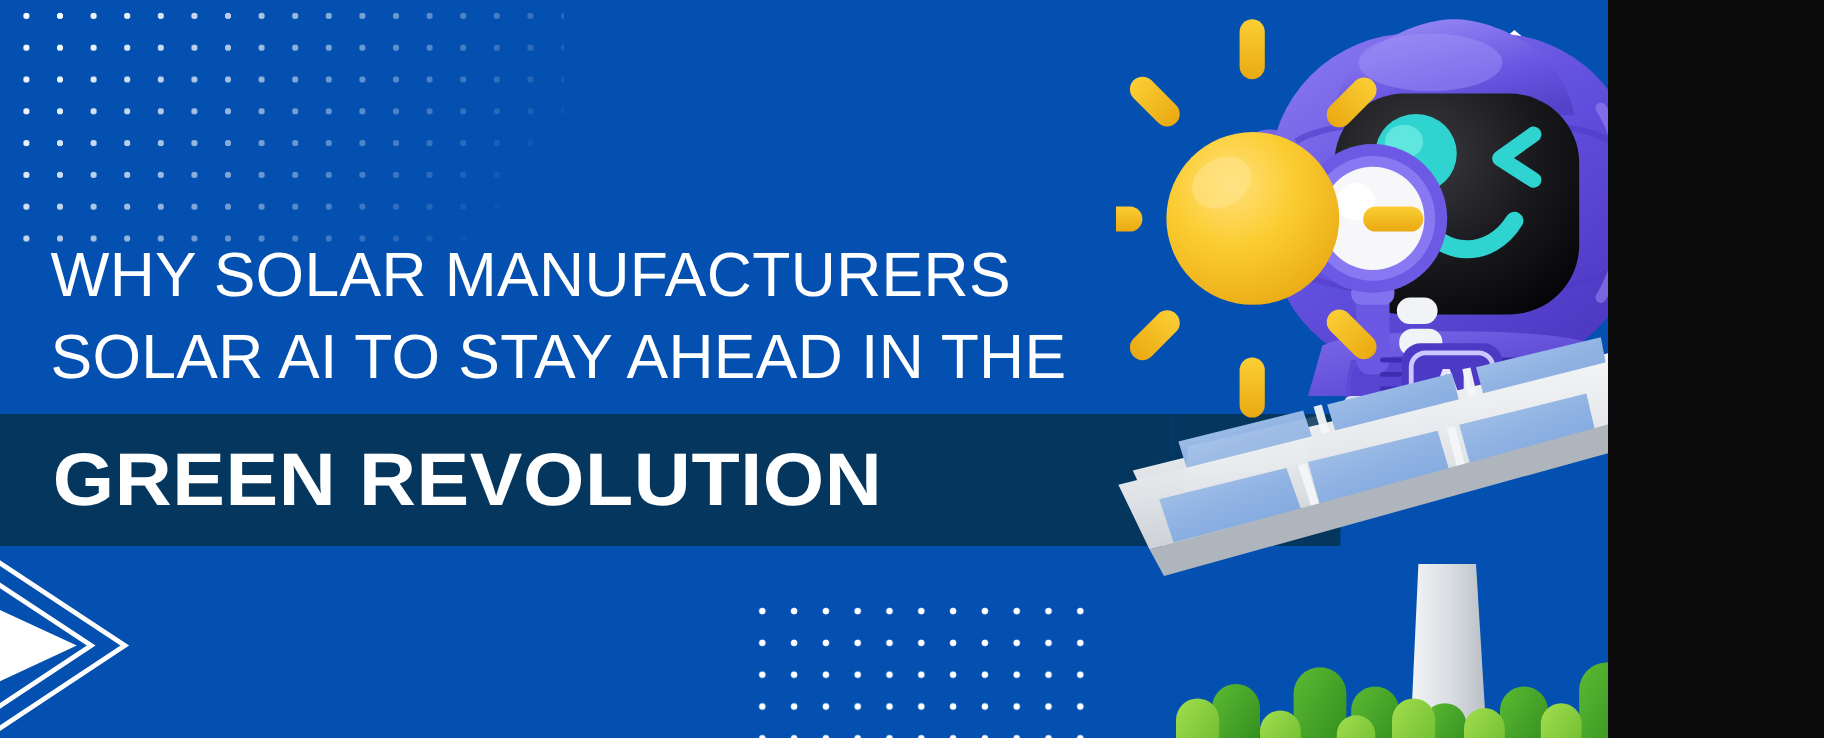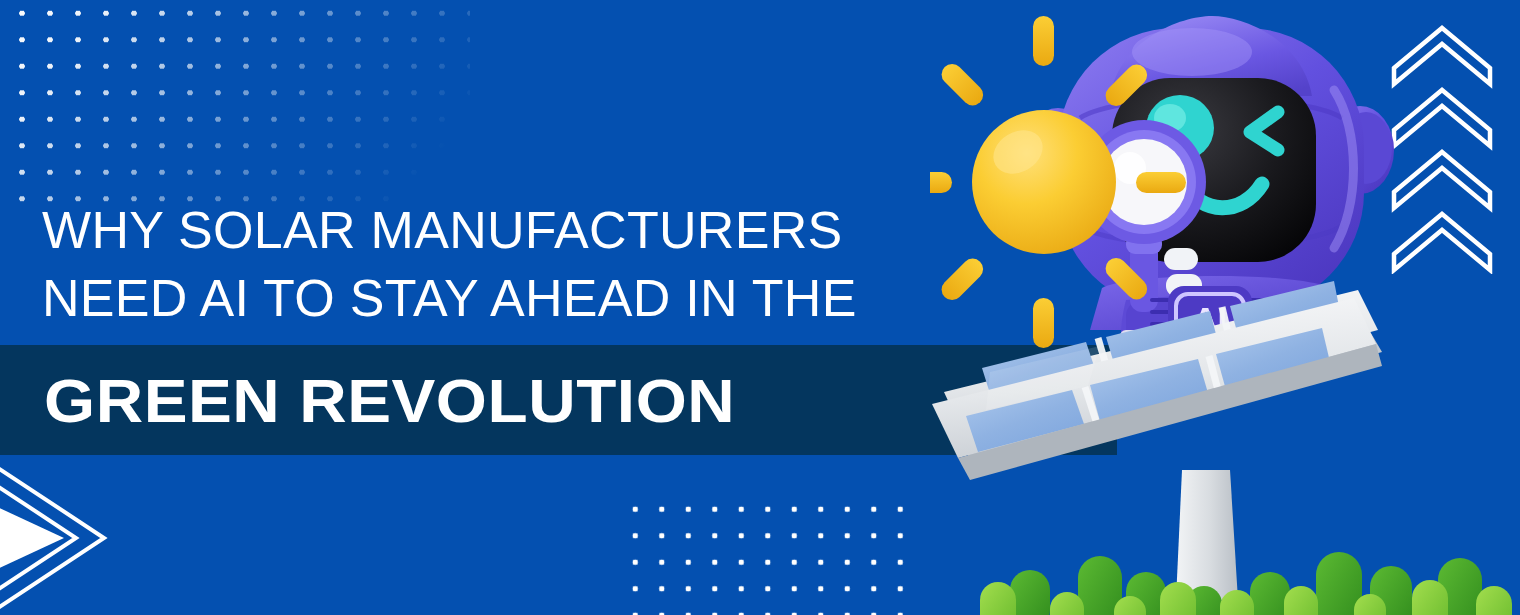--- a/index.html
+++ b/index.html
@@ -1,20 +1,20 @@
 <!DOCTYPE html>
 <html><head>
 <meta charset="utf-8">
 <title>Banner</title>
 <style>
   * { margin:0; padding:0; box-sizing:border-box; }
   html,body{ background:#0b0b0b; }
   .banner{
     position:relative;
-    width:1520px;
+    width:1340px;
     height:615px;
     overflow:hidden;
     background:#0450b0;
     font-family:"Liberation Sans", sans-serif;
   }
 
   
   .dots-tl{
     position:absolute; left:0; top:-4px;
     width:470px; height:220px;
@@ -112,21 +112,21 @@
       <path d="M46 14 L158 88 L46 162 Z" stroke="#ffffff" stroke-width="4" fill="none"></path>
       <path d="M18 14 L130 88 L18 162 Z" stroke="#ffffff" stroke-width="4" fill="none"></path>
     </svg>
   </div>
 
   <div class="navy-band"></div>
   <div class="navy-band-ext"></div>
 
   <div class="headline">
     <span class="hl-line">WHY SOLAR MANUFACTURERS</span>
-    <span class="hl-line">NEED AI TO STAY AHEAD IN THE</span>
+    <span class="hl-line">SOLAR AI TO STAY AHEAD IN THE</span>
   </div>
   <div class="hl-strong">GREEN REVOLUTION</div>
 
   <div class="illus">
     <svg viewBox="0 0 590 615" xmlns="http://www.w3.org/2000/svg">
       <defs>
         <radialGradient id="gSun" cx="38%" cy="30%" r="78%">
           <stop offset="0%" stop-color="#ffe07a"></stop>
           <stop offset="45%" stop-color="#fbcd33"></stop>
           <stop offset="100%" stop-color="#e9a913"></stop>

